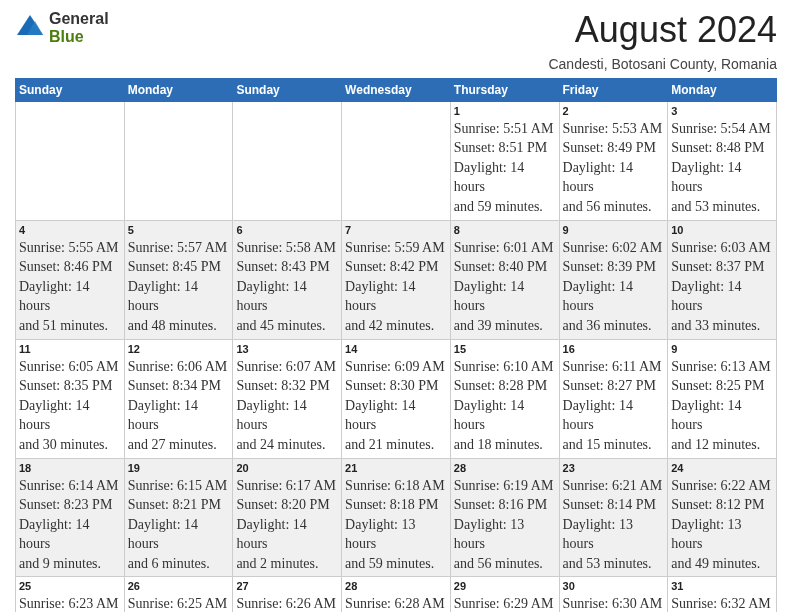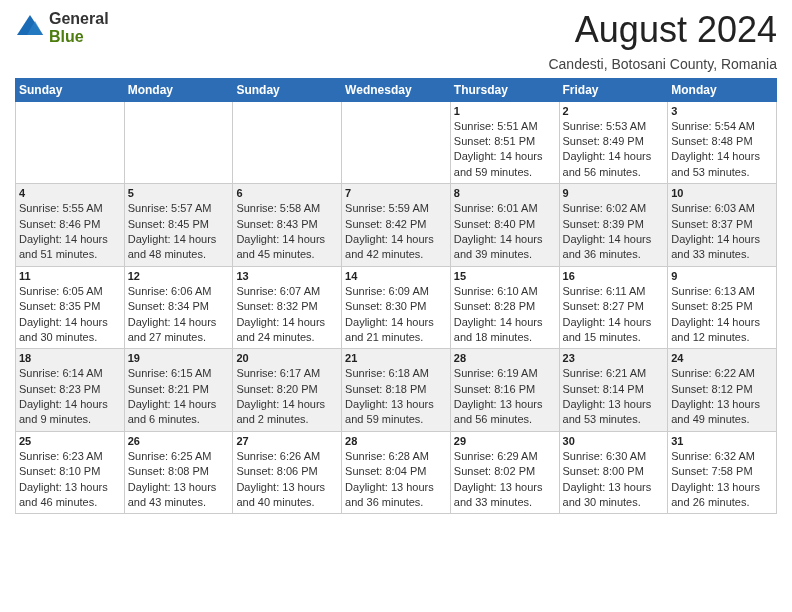--- a/index.html
+++ b/index.html
@@ -91,23 +91,24 @@
       background: #f0f0f0;
     }
     .day-num {
       font-size: 11px;
       font-weight: bold;
       color: #222;
       display: block;
       margin-bottom: 2px;
     }
     .day-info {
-      font-size: 11px;
+      font-size: 14px;
       color: #333;
       line-height: 1.4;
+      font-family: Liberation Serif, serif;
     }
     .empty-cell {
       background: #fff !important;
     }
   </style>
 </head>
 <body>
 
 <div class="page">
   <div class="header">

